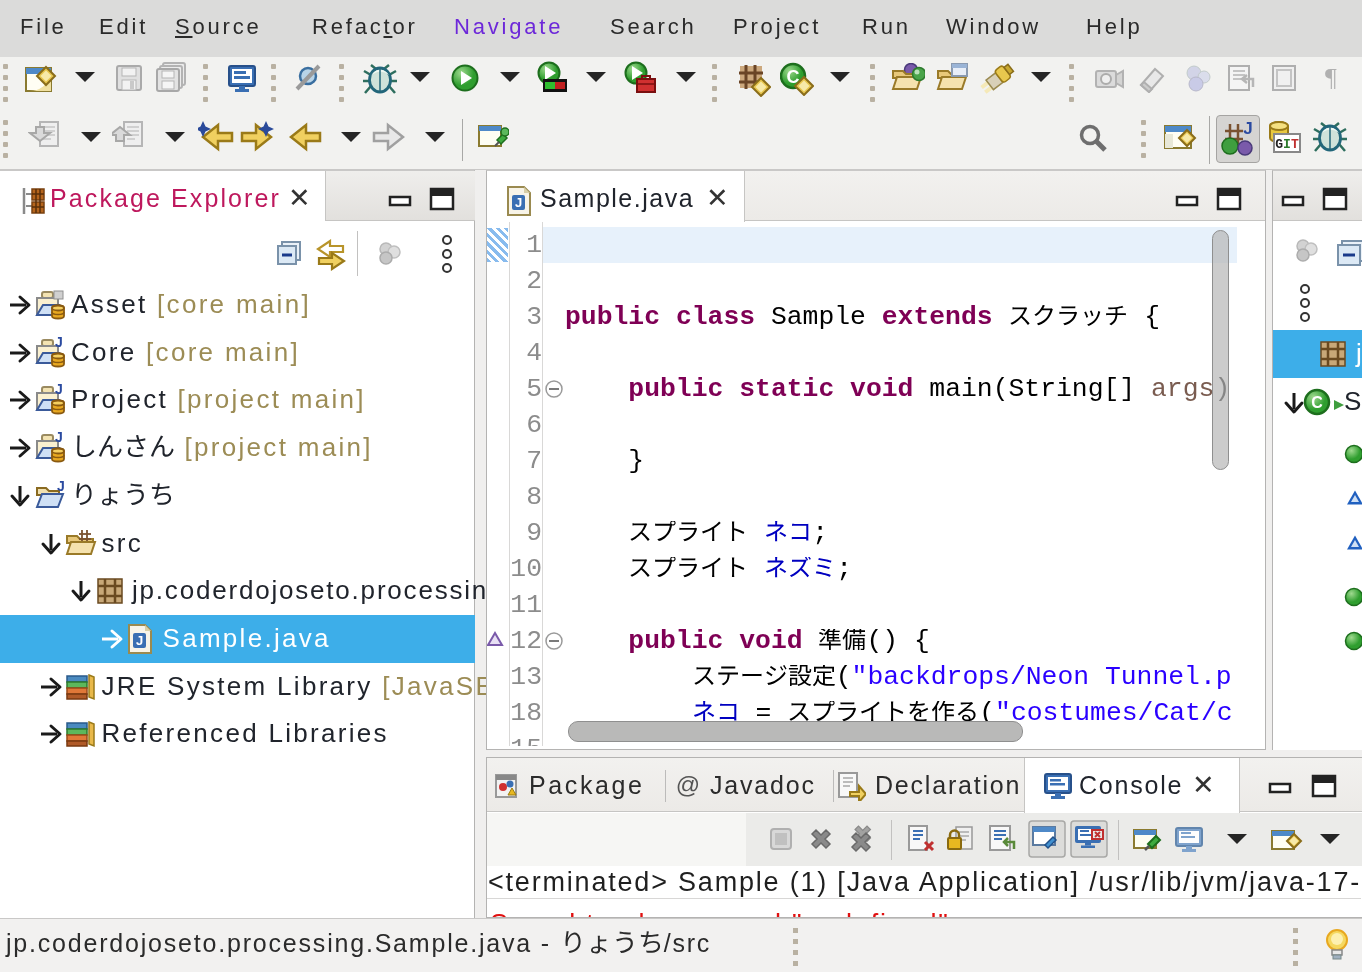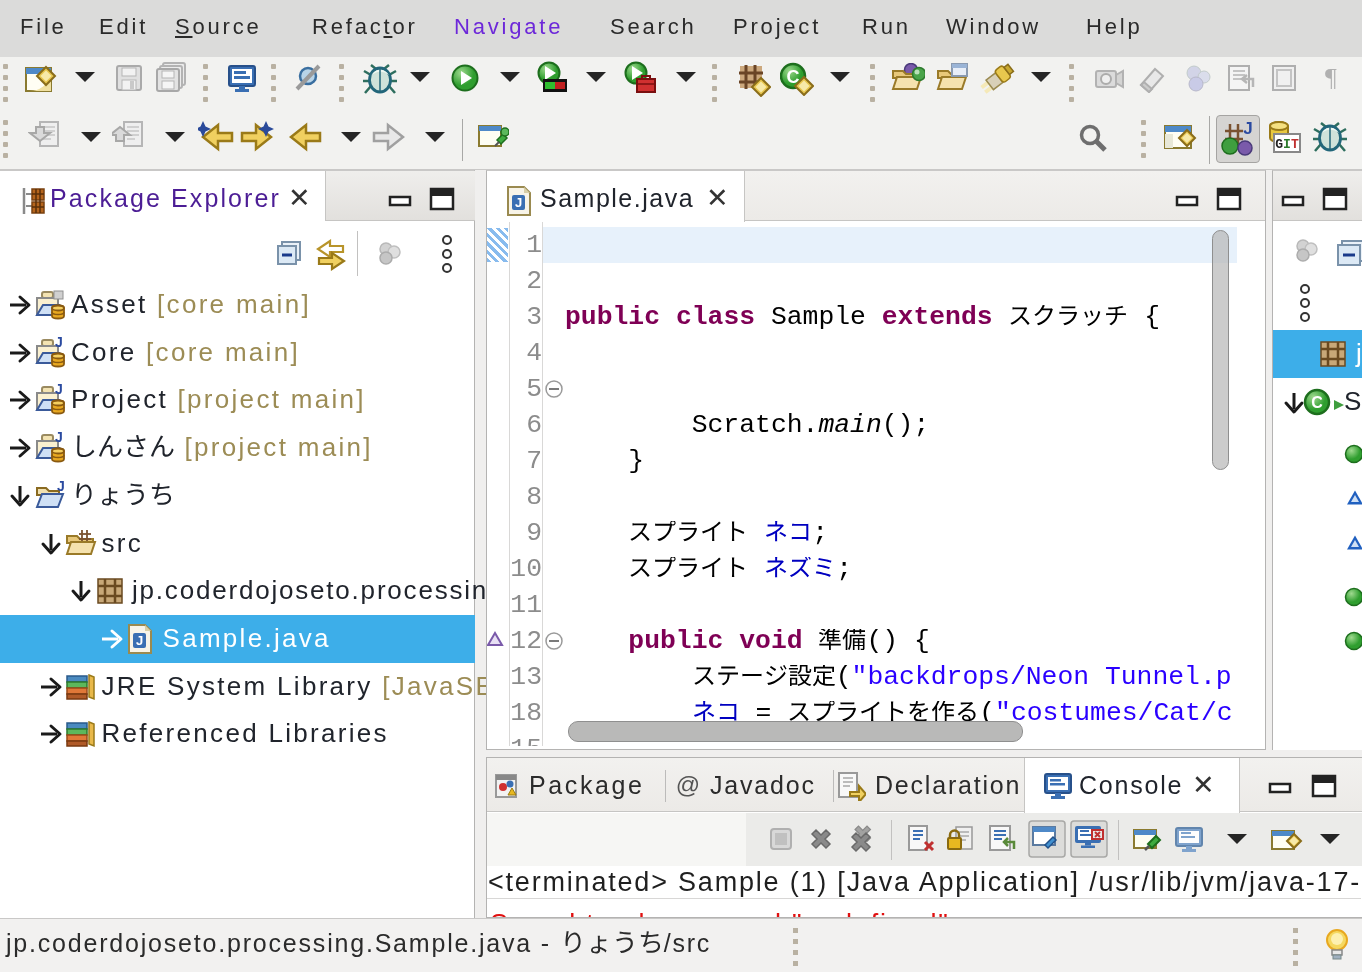--- a/index.html
+++ b/index.html
@@ -477,21 +477,21 @@
         <rect x="12" y="16" width="12" height="11"></rect>
       </g>
       <g stroke="#5a2f08" stroke-width="1.5">
         <line x1="16" y1="3" x2="16" y2="27"></line>
         <line x1="20" y1="3" x2="20" y2="27"></line>
         <line x1="12" y1="8" x2="24" y2="8"></line>
         <line x1="12" y1="21" x2="24" y2="21"></line>
       </g>
     </svg>
   </div>
-<div class="ab" style="left:50px;top:184px;font-size:25px;letter-spacing:2.1px;color:#4c1d95">Package Explorer</div>
+<div class="ab" style="left:50px;top:184px;font-size:25px;letter-spacing:2.1px;color:#be185d">Package Explorer</div>
 <div class="ab" style="left:288px;top:182px;font-size:27px;color:#333">✕</div>
 <div style="position:absolute;left:388px;top:189px;">
     <svg width="26" height="22" viewBox="0 0 26 22" style="">
       <rect x="2" y="8" width="20" height="8" fill="#fff" stroke="#222" stroke-width="2.5"></rect>
     </svg>
   </div>
 <div style="position:absolute;left:429px;top:187px;">
     <svg width="26" height="24" viewBox="0 0 26 24" style="">
       <rect x="2" y="2" width="22" height="20" fill="#fff" stroke="#222" stroke-width="2.5"></rect>
       <rect x="2" y="2" width="22" height="7" fill="#222"></rect>
@@ -768,21 +768,21 @@
       </svg>
     </div>
 <div class="ab" style="left:-1px;top:409px">
       <svg width="18" height="16">
         <path d="M9 2 L16 14 H2z" fill="#e8e0f4" stroke="#7a5aaa" stroke-width="2"></path>
       </svg>
     </div>
 <div class="cl" style="top:77px"><span class="kw">public</span> <span class="kw">class</span> Sample <span class="kw">extends</span> <svg style="display:inline-block;vertical-align:-4.8px;" width="120" height="24" viewBox="0 -19.2 120 24">
         <path fill="#000" d="M19.2 -16.1Q19.1 -15.9 18.9 -15.6Q18.7 -15.3 18.6 -15Q18.1 -13.8 17.4 -12.4Q16.7 -11 15.7 -9.6Q14.8 -8.2 13.8 -7.1Q12.5 -5.6 10.9 -4.2Q9.3 -2.8 7.6 -1.5Q5.8 -0.3 3.9 0.5L2.4 -1.1Q4.3 -1.8 6.1 -3Q7.9 -4.1 9.5 -5.5Q11.1 -6.8 12.3 -8.2Q13.1 -9.1 13.9 -10.3Q14.7 -11.5 15.3 -12.7Q16 -13.9 16.3 -14.9Q16.1 -14.9 15.4 -14.9Q14.6 -14.9 13.7 -14.9Q12.7 -14.9 11.6 -14.9Q10.5 -14.9 9.5 -14.9Q8.5 -14.9 7.8 -14.9Q7.1 -14.9 6.9 -14.9Q6.5 -14.9 6 -14.9Q5.5 -14.8 5 -14.8Q4.6 -14.8 4.5 -14.8V-16.9Q4.7 -16.9 5.1 -16.9Q5.5 -16.9 6.1 -16.8Q6.6 -16.8 6.9 -16.8Q7.2 -16.8 7.9 -16.8Q8.6 -16.8 9.5 -16.8Q10.5 -16.8 11.6 -16.8Q12.6 -16.8 13.6 -16.8Q14.6 -16.8 15.3 -16.8Q16 -16.8 16.2 -16.8Q16.8 -16.8 17.2 -16.8Q17.7 -16.9 18 -17ZM14.1 -8.3Q15.1 -7.5 16.2 -6.5Q17.2 -5.5 18.2 -4.5Q19.2 -3.5 20.1 -2.5Q21 -1.6 21.6 -0.8L19.9 0.7Q19 -0.5 17.9 -1.8Q16.7 -3.2 15.4 -4.5Q14.1 -5.8 12.8 -7Z M44.9 -15Q44.8 -14.8 44.6 -14.4Q44.5 -14 44.4 -13.7Q44.1 -12.5 43.5 -11.1Q42.9 -9.7 42 -8.2Q41.2 -6.8 40.1 -5.5Q38.5 -3.5 36.2 -1.8Q33.9 -0.2 30.6 1.1L28.8 -0.5Q31 -1.2 32.8 -2.1Q34.5 -3 35.9 -4.1Q37.3 -5.2 38.4 -6.5Q39.3 -7.6 40.1 -9Q40.9 -10.3 41.4 -11.6Q42 -12.9 42.2 -14H33.3L34.1 -15.7Q34.4 -15.7 35.2 -15.7Q36 -15.7 37 -15.7Q38 -15.7 39 -15.7Q40 -15.7 40.8 -15.7Q41.5 -15.7 41.8 -15.7Q42.2 -15.7 42.6 -15.8Q43 -15.9 43.3 -16ZM36.9 -18.6Q36.6 -18.2 36.3 -17.6Q36 -17.1 35.8 -16.8Q35.1 -15.4 34 -13.9Q32.9 -12.4 31.5 -10.9Q30 -9.4 28 -8.1L26.4 -9.4Q27.9 -10.3 29.2 -11.4Q30.4 -12.4 31.3 -13.5Q32.2 -14.6 32.9 -15.6Q33.5 -16.7 33.9 -17.5Q34.1 -17.8 34.3 -18.3Q34.6 -18.9 34.7 -19.4Z M53.5 -17.9Q54 -17.8 54.6 -17.8Q55.1 -17.8 55.7 -17.8Q56.1 -17.8 57 -17.8Q58 -17.8 59.2 -17.8Q60.4 -17.8 61.6 -17.8Q62.8 -17.8 63.8 -17.8Q64.7 -17.8 65.1 -17.8Q65.7 -17.8 66.3 -17.8Q66.9 -17.8 67.3 -17.9V-15.9Q66.9 -15.9 66.3 -15.9Q65.7 -16 65.1 -16Q64.7 -16 63.8 -16Q62.8 -16 61.6 -16Q60.4 -16 59.2 -16Q58 -16 57 -16Q56.1 -16 55.7 -16Q55.2 -16 54.6 -15.9Q54 -15.9 53.5 -15.9ZM69.1 -11.6Q69 -11.4 68.9 -11.2Q68.8 -11 68.8 -10.8Q68.3 -9.1 67.4 -7.3Q66.6 -5.5 65.2 -4Q63.4 -2 61.2 -0.8Q59 0.3 56.7 1L55.2 -0.7Q57.7 -1.2 59.9 -2.4Q62.1 -3.5 63.6 -5.1Q64.7 -6.3 65.4 -7.7Q66.1 -9.1 66.5 -10.4Q66.2 -10.4 65.5 -10.4Q64.7 -10.4 63.7 -10.4Q62.6 -10.4 61.4 -10.4Q60.2 -10.4 59 -10.4Q57.8 -10.4 56.7 -10.4Q55.6 -10.4 54.8 -10.4Q54.1 -10.4 53.7 -10.4Q53.3 -10.4 52.7 -10.4Q52.1 -10.4 51.4 -10.3V-12.4Q52.1 -12.3 52.7 -12.3Q53.3 -12.2 53.7 -12.2Q54 -12.2 54.7 -12.2Q55.5 -12.2 56.5 -12.2Q57.6 -12.2 58.8 -12.2Q60 -12.2 61.3 -12.2Q62.5 -12.2 63.6 -12.2Q64.6 -12.2 65.4 -12.2Q66.1 -12.2 66.4 -12.2Q66.8 -12.2 67.2 -12.3Q67.5 -12.3 67.7 -12.4Z M83.6 -13.8Q83.8 -13.5 84 -12.8Q84.3 -12.1 84.6 -11.3Q84.9 -10.5 85.1 -9.8Q85.4 -9 85.5 -8.7L83.7 -8Q83.6 -8.4 83.4 -9.1Q83.1 -9.8 82.9 -10.6Q82.6 -11.4 82.3 -12.1Q82 -12.8 81.8 -13.2ZM92.3 -12.5Q92.2 -12.1 92.1 -11.8Q92 -11.5 91.9 -11.3Q91.4 -9.3 90.6 -7.4Q89.8 -5.5 88.5 -3.9Q86.9 -1.8 84.8 -0.4Q82.7 1 80.7 1.8L79.1 0.2Q80.5 -0.2 81.9 -1Q83.3 -1.7 84.6 -2.7Q85.9 -3.7 86.9 -4.9Q87.8 -6 88.4 -7.3Q89.1 -8.6 89.6 -10.1Q90 -11.6 90.2 -13.1ZM78 -12.6Q78.2 -12.2 78.5 -11.5Q78.8 -10.8 79.1 -10Q79.4 -9.2 79.7 -8.4Q80 -7.7 80.2 -7.2L78.4 -6.5Q78.2 -7 78 -7.8Q77.7 -8.5 77.4 -9.4Q77 -10.2 76.7 -10.9Q76.4 -11.6 76.2 -11.9Z M100 -16.7Q100.9 -16.7 102.3 -16.7Q103.7 -16.7 105.2 -16.8Q106.8 -16.9 108.1 -17Q108.9 -17.2 109.8 -17.3Q110.7 -17.5 111.5 -17.7Q112.4 -17.8 113.1 -18Q113.8 -18.2 114.2 -18.4L115.5 -16.8Q115.1 -16.7 114.8 -16.6Q114.4 -16.5 114.2 -16.4Q113.5 -16.3 112.5 -16.1Q111.6 -15.9 110.6 -15.7Q109.6 -15.5 108.6 -15.4Q107.3 -15.2 105.8 -15.1Q104.3 -15 102.9 -15Q101.5 -14.9 100.5 -14.9ZM101.3 -0.3Q103.4 -1.3 104.7 -2.6Q106.1 -4 106.8 -5.9Q107.5 -7.7 107.5 -10.2Q107.5 -10.2 107.5 -10.9Q107.5 -11.6 107.5 -12.8Q107.5 -14 107.5 -15.6L109.4 -15.9Q109.4 -15.3 109.4 -14.6Q109.4 -13.9 109.4 -13.1Q109.4 -12.3 109.4 -11.7Q109.4 -11 109.4 -10.6Q109.4 -10.2 109.4 -10.2Q109.4 -7.7 108.8 -5.6Q108.2 -3.6 106.8 -1.9Q105.5 -0.3 103.2 1ZM98.1 -11Q98.5 -10.9 99.1 -10.9Q99.7 -10.9 100.2 -10.9Q100.6 -10.9 101.5 -10.9Q102.4 -10.9 103.8 -10.9Q105.1 -10.9 106.6 -10.9Q108.1 -10.9 109.7 -10.9Q111.2 -10.9 112.5 -10.9Q113.8 -10.9 114.8 -10.9Q115.7 -10.9 116 -10.9Q116.3 -10.9 116.6 -10.9Q117 -10.9 117.3 -10.9Q117.7 -10.9 117.9 -11V-9Q117.5 -9 117 -9.1Q116.5 -9.1 116.1 -9.1Q115.8 -9.1 114.8 -9.1Q113.9 -9.1 112.6 -9.1Q111.2 -9.1 109.7 -9.1Q108.2 -9.1 106.7 -9.1Q105.1 -9.1 103.8 -9.1Q102.4 -9.1 101.5 -9.1Q100.6 -9.1 100.3 -9.1Q99.7 -9.1 99.1 -9.1Q98.6 -9 98.1 -9Z"></path>
       </svg> {</div>
-<div class="cl" style="top:185px">        Scratch.<i>main</i>();</div>
+<div class="cl" style="top:149px">    <span class="kw">public</span> <span class="kw">static</span> <span class="kw">void</span> main(String[] <span style="color:#7a5c50">args</span>)</div>
 <div class="cl" style="top:221px">    }</div>
 <div class="cl" style="top:293px">    <svg style="display:inline-block;vertical-align:-4.8px;" width="120" height="24" viewBox="0 -19.2 120 24">
         <path fill="#000" d="M19.2 -16.1Q19.1 -15.9 18.9 -15.6Q18.7 -15.3 18.6 -15Q18.1 -13.8 17.4 -12.4Q16.7 -11 15.7 -9.6Q14.8 -8.2 13.8 -7.1Q12.5 -5.6 10.9 -4.2Q9.3 -2.8 7.6 -1.5Q5.8 -0.3 3.9 0.5L2.4 -1.1Q4.3 -1.8 6.1 -3Q7.9 -4.1 9.5 -5.5Q11.1 -6.8 12.3 -8.2Q13.1 -9.1 13.9 -10.3Q14.7 -11.5 15.3 -12.7Q16 -13.9 16.3 -14.9Q16.1 -14.9 15.4 -14.9Q14.6 -14.9 13.7 -14.9Q12.7 -14.9 11.6 -14.9Q10.5 -14.9 9.5 -14.9Q8.5 -14.9 7.8 -14.9Q7.1 -14.9 6.9 -14.9Q6.5 -14.9 6 -14.9Q5.5 -14.8 5 -14.8Q4.6 -14.8 4.5 -14.8V-16.9Q4.7 -16.9 5.1 -16.9Q5.5 -16.9 6.1 -16.8Q6.6 -16.8 6.9 -16.8Q7.2 -16.8 7.9 -16.8Q8.6 -16.8 9.5 -16.8Q10.5 -16.8 11.6 -16.8Q12.6 -16.8 13.6 -16.8Q14.6 -16.8 15.3 -16.8Q16 -16.8 16.2 -16.8Q16.8 -16.8 17.2 -16.8Q17.7 -16.9 18 -17ZM14.1 -8.3Q15.1 -7.5 16.2 -6.5Q17.2 -5.5 18.2 -4.5Q19.2 -3.5 20.1 -2.5Q21 -1.6 21.6 -0.8L19.9 0.7Q19 -0.5 17.9 -1.8Q16.7 -3.2 15.4 -4.5Q14.1 -5.8 12.8 -7Z M43.3 -17.2Q43.3 -16.6 43.8 -16.1Q44.3 -15.7 44.9 -15.7Q45.6 -15.7 46 -16.1Q46.5 -16.6 46.5 -17.2Q46.5 -17.9 46 -18.4Q45.6 -18.8 44.9 -18.8Q44.3 -18.8 43.8 -18.4Q43.3 -17.9 43.3 -17.2ZM42.2 -17.2Q42.2 -18 42.6 -18.6Q43 -19.2 43.6 -19.6Q44.2 -19.9 44.9 -19.9Q45.7 -19.9 46.3 -19.6Q46.9 -19.2 47.2 -18.6Q47.6 -18 47.6 -17.2Q47.6 -16.5 47.2 -15.9Q46.9 -15.3 46.3 -14.9Q45.7 -14.6 44.9 -14.6Q44.2 -14.6 43.6 -14.9Q43 -15.3 42.6 -15.9Q42.2 -16.5 42.2 -17.2ZM44.3 -15.6Q44.2 -15.4 44.1 -15.1Q44 -14.8 43.9 -14.4Q43.8 -13.5 43.4 -12.3Q43.1 -11.2 42.7 -10Q42.2 -8.8 41.7 -7.6Q41.1 -6.5 40.4 -5.6Q39.3 -4.2 37.9 -3Q36.6 -1.8 34.8 -0.8Q33.1 0.2 30.9 0.8L29.3 -0.9Q31.6 -1.5 33.3 -2.4Q35.1 -3.3 36.4 -4.4Q37.6 -5.4 38.6 -6.7Q39.5 -7.8 40.1 -9.2Q40.8 -10.6 41.2 -12Q41.6 -13.4 41.8 -14.5Q41.4 -14.5 40.5 -14.5Q39.6 -14.5 38.3 -14.5Q37 -14.5 35.6 -14.5Q34.3 -14.5 33 -14.5Q31.7 -14.5 30.8 -14.5Q29.9 -14.5 29.5 -14.5Q28.8 -14.5 28.2 -14.5Q27.6 -14.5 27.1 -14.5V-16.6Q27.5 -16.6 27.9 -16.5Q28.3 -16.5 28.7 -16.5Q29.1 -16.4 29.5 -16.4Q29.8 -16.4 30.6 -16.4Q31.3 -16.4 32.3 -16.4Q33.3 -16.4 34.5 -16.4Q35.7 -16.4 36.8 -16.4Q38 -16.4 38.9 -16.4Q39.9 -16.4 40.6 -16.4Q41.3 -16.4 41.6 -16.4Q41.8 -16.4 42.2 -16.5Q42.5 -16.5 42.8 -16.6Z M53.5 -17.9Q54 -17.8 54.6 -17.8Q55.1 -17.8 55.7 -17.8Q56.1 -17.8 57 -17.8Q58 -17.8 59.2 -17.8Q60.4 -17.8 61.6 -17.8Q62.8 -17.8 63.8 -17.8Q64.7 -17.8 65.1 -17.8Q65.7 -17.8 66.3 -17.8Q66.9 -17.8 67.3 -17.9V-15.9Q66.9 -15.9 66.3 -15.9Q65.7 -16 65.1 -16Q64.7 -16 63.8 -16Q62.8 -16 61.6 -16Q60.4 -16 59.2 -16Q58 -16 57 -16Q56.1 -16 55.7 -16Q55.2 -16 54.6 -15.9Q54 -15.9 53.5 -15.9ZM69.1 -11.6Q69 -11.4 68.9 -11.2Q68.8 -11 68.8 -10.8Q68.3 -9.1 67.4 -7.3Q66.6 -5.5 65.2 -4Q63.4 -2 61.2 -0.8Q59 0.3 56.7 1L55.2 -0.7Q57.7 -1.2 59.9 -2.4Q62.1 -3.5 63.6 -5.1Q64.7 -6.3 65.4 -7.7Q66.1 -9.1 66.5 -10.4Q66.2 -10.4 65.5 -10.4Q64.7 -10.4 63.7 -10.4Q62.6 -10.4 61.4 -10.4Q60.2 -10.4 59 -10.4Q57.8 -10.4 56.7 -10.4Q55.6 -10.4 54.8 -10.4Q54.1 -10.4 53.7 -10.4Q53.3 -10.4 52.7 -10.4Q52.1 -10.4 51.4 -10.3V-12.4Q52.1 -12.3 52.7 -12.3Q53.3 -12.2 53.7 -12.2Q54 -12.2 54.7 -12.2Q55.5 -12.2 56.5 -12.2Q57.6 -12.2 58.8 -12.2Q60 -12.2 61.3 -12.2Q62.5 -12.2 63.6 -12.2Q64.6 -12.2 65.4 -12.2Q66.1 -12.2 66.4 -12.2Q66.8 -12.2 67.2 -12.3Q67.5 -12.3 67.7 -12.4Z M74.1 -8.7Q77.2 -9.5 79.9 -10.7Q82.6 -11.9 84.5 -13.1Q85.8 -13.9 87 -14.9Q88.2 -15.8 89.2 -16.8Q90.3 -17.8 91.1 -18.8L92.7 -17.3Q91.7 -16.2 90.5 -15.2Q89.3 -14.2 88 -13.2Q86.7 -12.3 85.3 -11.4Q84 -10.6 82.3 -9.7Q80.7 -8.9 78.8 -8.2Q77 -7.4 75 -6.8ZM84.2 -12.2 86.2 -12.8V-1.8Q86.2 -1.4 86.2 -0.9Q86.3 -0.4 86.3 0.1Q86.3 0.5 86.4 0.7H84Q84.1 0.5 84.1 0.1Q84.1 -0.4 84.1 -0.9Q84.2 -1.4 84.2 -1.8Z M104.1 -2.1Q104.1 -2.5 104.1 -3.5Q104.1 -4.5 104.1 -5.9Q104.1 -7.3 104.1 -8.8Q104.1 -10.4 104.1 -11.9Q104.1 -13.3 104.1 -14.4Q104.1 -15.6 104.1 -16.1Q104.1 -16.6 104 -17.3Q104 -18 103.9 -18.6H106.3Q106.2 -18 106.1 -17.3Q106.1 -16.6 106.1 -16.1Q106.1 -15.1 106.1 -13.8Q106.1 -12.5 106.1 -11.1Q106.1 -9.6 106.1 -8.1Q106.1 -6.7 106.1 -5.4Q106.1 -4.2 106.1 -3.3Q106.1 -2.4 106.1 -2.1Q106.1 -1.7 106.1 -1.2Q106.1 -0.7 106.2 -0.2Q106.2 0.3 106.3 0.7H103.9Q104 0.1 104 -0.7Q104.1 -1.5 104.1 -2.1ZM105.7 -12.3Q106.9 -11.9 108.3 -11.4Q109.7 -11 111.2 -10.4Q112.7 -9.8 114 -9.3Q115.3 -8.7 116.3 -8.2L115.5 -6.2Q114.5 -6.7 113.2 -7.3Q111.9 -7.9 110.5 -8.4Q109.2 -9 107.9 -9.4Q106.6 -9.9 105.7 -10.2Z"></path>
       </svg> <svg style="display:inline-block;vertical-align:-4.8px;" width="48" height="24" viewBox="0 -19.2 48 24">
         <path fill="#0000c0" d="M13.3 -19.2Q13.2 -18.8 13.2 -18.2Q13.1 -17.6 13.1 -17.1Q13.1 -16.8 13.1 -16.3Q13.1 -15.9 13.1 -15.4Q13.1 -15 13.1 -14.7H11.2Q11.2 -15 11.2 -15.4Q11.2 -15.9 11.2 -16.3Q11.2 -16.8 11.2 -17.1Q11.2 -17.6 11.2 -18.2Q11.1 -18.8 11.1 -19.2ZM19.9 -14.5Q19.5 -14.2 19.2 -13.8Q18.8 -13.4 18.5 -13.1Q17.9 -12.3 17 -11.5Q16.1 -10.6 15.1 -9.7Q14.1 -8.8 12.9 -8Q11.6 -7.1 10.1 -6.3Q8.6 -5.5 6.9 -4.8Q5.1 -4.2 3 -3.5L1.9 -5.3Q5.3 -6.1 7.6 -7.2Q10 -8.3 11.6 -9.4Q12.7 -10.1 13.6 -10.9Q14.6 -11.7 15.3 -12.4Q16.1 -13.2 16.5 -13.8Q16.2 -13.8 15.5 -13.8Q14.7 -13.8 13.7 -13.8Q12.6 -13.8 11.5 -13.8Q10.4 -13.8 9.3 -13.8Q8.3 -13.8 7.5 -13.8Q6.8 -13.8 6.5 -13.8Q6.1 -13.8 5.6 -13.8Q5 -13.7 4.5 -13.7Q4 -13.7 3.6 -13.7V-15.7Q4.2 -15.6 5 -15.6Q5.9 -15.6 6.5 -15.6Q6.8 -15.6 7.6 -15.6Q8.3 -15.6 9.4 -15.6Q10.5 -15.6 11.7 -15.6Q12.8 -15.6 14 -15.6Q15.1 -15.6 15.9 -15.6Q16.7 -15.6 17.1 -15.6Q17.5 -15.6 17.9 -15.6Q18.3 -15.6 18.6 -15.7ZM13.1 -9Q13.1 -8.3 13.1 -7.3Q13.1 -6.4 13.1 -5.3Q13.1 -4.3 13.1 -3.3Q13.1 -2.3 13.1 -1.6Q13.1 -1.2 13.1 -0.7Q13.1 -0.3 13.1 0.2Q13.2 0.6 13.2 1H11Q11 0.7 11.1 0.2Q11.1 -0.3 11.1 -0.7Q11.1 -1.2 11.1 -1.6Q11.1 -2.3 11.1 -3.2Q11.1 -4.1 11.1 -5Q11.2 -5.9 11.2 -6.7Q11.2 -7.6 11.2 -8.1ZM21 -3.2Q19.9 -4 19 -4.6Q18.2 -5.2 17.2 -5.8Q16.3 -6.3 15.2 -6.9L16.4 -8.3Q17.6 -7.7 18.5 -7.2Q19.4 -6.7 20.2 -6.2Q21.1 -5.6 22.2 -4.9Z M28.1 -16.5Q28.7 -16.4 29.5 -16.4Q30.2 -16.3 30.7 -16.3H42.6Q43 -16.3 43.5 -16.3Q44 -16.3 44.3 -16.4Q44.3 -16 44.3 -15.4Q44.3 -14.9 44.3 -14.5V-2.1Q44.3 -1.5 44.3 -0.8Q44.4 -0.1 44.4 0.2H42.2Q42.2 -0.1 42.2 -0.7Q42.3 -1.3 42.3 -1.9V-14.4H30.8Q30.1 -14.4 29.3 -14.4Q28.5 -14.4 28.1 -14.3ZM27.8 -3.2Q28.3 -3.2 29 -3.1Q29.7 -3.1 30.5 -3.1H43.3V-1.1H30.5Q29.8 -1.1 29.1 -1.1Q28.3 -1.1 27.8 -1Z"></path>
       </svg>;</div>
 <div class="cl" style="top:329px">    <svg style="display:inline-block;vertical-align:-4.8px;" width="120" height="24" viewBox="0 -19.2 120 24">
         <path fill="#000" d="M19.2 -16.1Q19.1 -15.9 18.9 -15.6Q18.7 -15.3 18.6 -15Q18.1 -13.8 17.4 -12.4Q16.7 -11 15.7 -9.6Q14.8 -8.2 13.8 -7.1Q12.5 -5.6 10.9 -4.2Q9.3 -2.8 7.6 -1.5Q5.8 -0.3 3.9 0.5L2.4 -1.1Q4.3 -1.8 6.1 -3Q7.9 -4.1 9.5 -5.5Q11.1 -6.8 12.3 -8.2Q13.1 -9.1 13.9 -10.3Q14.7 -11.5 15.3 -12.7Q16 -13.9 16.3 -14.9Q16.1 -14.9 15.4 -14.9Q14.6 -14.9 13.7 -14.9Q12.7 -14.9 11.6 -14.9Q10.5 -14.9 9.5 -14.9Q8.5 -14.9 7.8 -14.9Q7.1 -14.9 6.9 -14.9Q6.5 -14.9 6 -14.9Q5.5 -14.8 5 -14.8Q4.6 -14.8 4.5 -14.8V-16.9Q4.7 -16.9 5.1 -16.9Q5.5 -16.9 6.1 -16.8Q6.6 -16.8 6.9 -16.8Q7.2 -16.8 7.9 -16.8Q8.6 -16.8 9.5 -16.8Q10.5 -16.8 11.6 -16.8Q12.6 -16.8 13.6 -16.8Q14.6 -16.8 15.3 -16.8Q16 -16.8 16.2 -16.8Q16.8 -16.8 17.2 -16.8Q17.7 -16.9 18 -17ZM14.1 -8.3Q15.1 -7.5 16.2 -6.5Q17.2 -5.5 18.2 -4.5Q19.2 -3.5 20.1 -2.5Q21 -1.6 21.6 -0.8L19.9 0.7Q19 -0.5 17.9 -1.8Q16.7 -3.2 15.4 -4.5Q14.1 -5.8 12.8 -7Z M43.3 -17.2Q43.3 -16.6 43.8 -16.1Q44.3 -15.7 44.9 -15.7Q45.6 -15.7 46 -16.1Q46.5 -16.6 46.5 -17.2Q46.5 -17.9 46 -18.4Q45.6 -18.8 44.9 -18.8Q44.3 -18.8 43.8 -18.4Q43.3 -17.9 43.3 -17.2ZM42.2 -17.2Q42.2 -18 42.6 -18.6Q43 -19.2 43.6 -19.6Q44.2 -19.9 44.9 -19.9Q45.7 -19.9 46.3 -19.6Q46.9 -19.2 47.2 -18.6Q47.6 -18 47.6 -17.2Q47.6 -16.5 47.2 -15.9Q46.9 -15.3 46.3 -14.9Q45.7 -14.6 44.9 -14.6Q44.2 -14.6 43.6 -14.9Q43 -15.3 42.6 -15.9Q42.2 -16.5 42.2 -17.2ZM44.3 -15.6Q44.2 -15.4 44.1 -15.1Q44 -14.8 43.9 -14.4Q43.8 -13.5 43.4 -12.3Q43.1 -11.2 42.7 -10Q42.2 -8.8 41.7 -7.6Q41.1 -6.5 40.4 -5.6Q39.3 -4.2 37.9 -3Q36.6 -1.8 34.8 -0.8Q33.1 0.2 30.9 0.8L29.3 -0.9Q31.6 -1.5 33.3 -2.4Q35.1 -3.3 36.4 -4.4Q37.6 -5.4 38.6 -6.7Q39.5 -7.8 40.1 -9.2Q40.8 -10.6 41.2 -12Q41.6 -13.4 41.8 -14.5Q41.4 -14.5 40.5 -14.5Q39.6 -14.5 38.3 -14.5Q37 -14.5 35.6 -14.5Q34.3 -14.5 33 -14.5Q31.7 -14.5 30.8 -14.5Q29.9 -14.5 29.5 -14.5Q28.8 -14.5 28.2 -14.5Q27.6 -14.5 27.1 -14.5V-16.6Q27.5 -16.6 27.9 -16.5Q28.3 -16.5 28.7 -16.5Q29.1 -16.4 29.5 -16.4Q29.8 -16.4 30.6 -16.4Q31.3 -16.4 32.3 -16.4Q33.3 -16.4 34.5 -16.4Q35.7 -16.4 36.8 -16.4Q38 -16.4 38.9 -16.4Q39.9 -16.4 40.6 -16.4Q41.3 -16.4 41.6 -16.4Q41.8 -16.4 42.2 -16.5Q42.5 -16.5 42.8 -16.6Z M53.5 -17.9Q54 -17.8 54.6 -17.8Q55.1 -17.8 55.7 -17.8Q56.1 -17.8 57 -17.8Q58 -17.8 59.2 -17.8Q60.4 -17.8 61.6 -17.8Q62.8 -17.8 63.8 -17.8Q64.7 -17.8 65.1 -17.8Q65.7 -17.8 66.3 -17.8Q66.9 -17.8 67.3 -17.9V-15.9Q66.9 -15.9 66.3 -15.9Q65.7 -16 65.1 -16Q64.7 -16 63.8 -16Q62.8 -16 61.6 -16Q60.4 -16 59.2 -16Q58 -16 57 -16Q56.1 -16 55.7 -16Q55.2 -16 54.6 -15.9Q54 -15.9 53.5 -15.9ZM69.1 -11.6Q69 -11.4 68.9 -11.2Q68.8 -11 68.8 -10.8Q68.3 -9.1 67.4 -7.3Q66.6 -5.5 65.2 -4Q63.4 -2 61.2 -0.8Q59 0.3 56.7 1L55.2 -0.7Q57.7 -1.2 59.9 -2.4Q62.1 -3.5 63.6 -5.1Q64.7 -6.3 65.4 -7.7Q66.1 -9.1 66.5 -10.4Q66.2 -10.4 65.5 -10.4Q64.7 -10.4 63.7 -10.4Q62.6 -10.4 61.4 -10.4Q60.2 -10.4 59 -10.4Q57.8 -10.4 56.7 -10.4Q55.6 -10.4 54.8 -10.4Q54.1 -10.4 53.7 -10.4Q53.3 -10.4 52.7 -10.4Q52.1 -10.4 51.4 -10.3V-12.4Q52.1 -12.3 52.7 -12.3Q53.3 -12.2 53.7 -12.2Q54 -12.2 54.7 -12.2Q55.5 -12.2 56.5 -12.2Q57.6 -12.2 58.8 -12.2Q60 -12.2 61.3 -12.2Q62.5 -12.2 63.6 -12.2Q64.6 -12.2 65.4 -12.2Q66.1 -12.2 66.4 -12.2Q66.8 -12.2 67.2 -12.3Q67.5 -12.3 67.7 -12.4Z M74.1 -8.7Q77.2 -9.5 79.9 -10.7Q82.6 -11.9 84.5 -13.1Q85.8 -13.9 87 -14.9Q88.2 -15.8 89.2 -16.8Q90.3 -17.8 91.1 -18.8L92.7 -17.3Q91.7 -16.2 90.5 -15.2Q89.3 -14.2 88 -13.2Q86.7 -12.3 85.3 -11.4Q84 -10.6 82.3 -9.7Q80.7 -8.9 78.8 -8.2Q77 -7.4 75 -6.8ZM84.2 -12.2 86.2 -12.8V-1.8Q86.2 -1.4 86.2 -0.9Q86.3 -0.4 86.3 0.1Q86.3 0.5 86.4 0.7H84Q84.1 0.5 84.1 0.1Q84.1 -0.4 84.1 -0.9Q84.2 -1.4 84.2 -1.8Z M104.1 -2.1Q104.1 -2.5 104.1 -3.5Q104.1 -4.5 104.1 -5.9Q104.1 -7.3 104.1 -8.8Q104.1 -10.4 104.1 -11.9Q104.1 -13.3 104.1 -14.4Q104.1 -15.6 104.1 -16.1Q104.1 -16.6 104 -17.3Q104 -18 103.9 -18.6H106.3Q106.2 -18 106.1 -17.3Q106.1 -16.6 106.1 -16.1Q106.1 -15.1 106.1 -13.8Q106.1 -12.5 106.1 -11.1Q106.1 -9.6 106.1 -8.1Q106.1 -6.7 106.1 -5.4Q106.1 -4.2 106.1 -3.3Q106.1 -2.4 106.1 -2.1Q106.1 -1.7 106.1 -1.2Q106.1 -0.7 106.2 -0.2Q106.2 0.3 106.3 0.7H103.9Q104 0.1 104 -0.7Q104.1 -1.5 104.1 -2.1ZM105.7 -12.3Q106.9 -11.9 108.3 -11.4Q109.7 -11 111.2 -10.4Q112.7 -9.8 114 -9.3Q115.3 -8.7 116.3 -8.2L115.5 -6.2Q114.5 -6.7 113.2 -7.3Q111.9 -7.9 110.5 -8.4Q109.2 -9 107.9 -9.4Q106.6 -9.9 105.7 -10.2Z"></path>
       </svg> <svg style="display:inline-block;vertical-align:-4.8px;" width="72" height="24" viewBox="0 -19.2 72 24">
         <path fill="#0000c0" d="M13.3 -19.2Q13.2 -18.8 13.2 -18.2Q13.1 -17.6 13.1 -17.1Q13.1 -16.8 13.1 -16.3Q13.1 -15.9 13.1 -15.4Q13.1 -15 13.1 -14.7H11.2Q11.2 -15 11.2 -15.4Q11.2 -15.9 11.2 -16.3Q11.2 -16.8 11.2 -17.1Q11.2 -17.6 11.2 -18.2Q11.1 -18.8 11.1 -19.2ZM19.9 -14.5Q19.5 -14.2 19.2 -13.8Q18.8 -13.4 18.5 -13.1Q17.9 -12.3 17 -11.5Q16.1 -10.6 15.1 -9.7Q14.1 -8.8 12.9 -8Q11.6 -7.1 10.1 -6.3Q8.6 -5.5 6.9 -4.8Q5.1 -4.2 3 -3.5L1.9 -5.3Q5.3 -6.1 7.6 -7.2Q10 -8.3 11.6 -9.4Q12.7 -10.1 13.6 -10.9Q14.6 -11.7 15.3 -12.4Q16.1 -13.2 16.5 -13.8Q16.2 -13.8 15.5 -13.8Q14.7 -13.8 13.7 -13.8Q12.6 -13.8 11.5 -13.8Q10.4 -13.8 9.3 -13.8Q8.3 -13.8 7.5 -13.8Q6.8 -13.8 6.5 -13.8Q6.1 -13.8 5.6 -13.8Q5 -13.7 4.5 -13.7Q4 -13.7 3.6 -13.7V-15.7Q4.2 -15.6 5 -15.6Q5.9 -15.6 6.5 -15.6Q6.8 -15.6 7.6 -15.6Q8.3 -15.6 9.4 -15.6Q10.5 -15.6 11.7 -15.6Q12.8 -15.6 14 -15.6Q15.1 -15.6 15.9 -15.6Q16.7 -15.6 17.1 -15.6Q17.5 -15.6 17.9 -15.6Q18.3 -15.6 18.6 -15.7ZM13.1 -9Q13.1 -8.3 13.1 -7.3Q13.1 -6.4 13.1 -5.3Q13.1 -4.3 13.1 -3.3Q13.1 -2.3 13.1 -1.6Q13.1 -1.2 13.1 -0.7Q13.1 -0.3 13.1 0.2Q13.2 0.6 13.2 1H11Q11 0.7 11.1 0.2Q11.1 -0.3 11.1 -0.7Q11.1 -1.2 11.1 -1.6Q11.1 -2.3 11.1 -3.2Q11.1 -4.1 11.1 -5Q11.2 -5.9 11.2 -6.7Q11.2 -7.6 11.2 -8.1ZM21 -3.2Q19.9 -4 19 -4.6Q18.2 -5.2 17.2 -5.8Q16.3 -6.3 15.2 -6.9L16.4 -8.3Q17.6 -7.7 18.5 -7.2Q19.4 -6.7 20.2 -6.2Q21.1 -5.6 22.2 -4.9Z M42.2 -19.5Q42.5 -19.1 42.8 -18.5Q43.2 -17.9 43.5 -17.3Q43.9 -16.7 44.1 -16.2L42.8 -15.7Q42.5 -16.4 41.9 -17.3Q41.4 -18.3 40.9 -19ZM44.9 -20.4Q45.2 -19.9 45.6 -19.3Q46 -18.7 46.3 -18.2Q46.7 -17.6 46.9 -17.1L45.6 -16.5Q45.2 -17.3 44.7 -18.2Q44.1 -19.2 43.6 -19.8ZM42.7 -15.6Q42.6 -15.5 42.4 -15.2Q42.2 -14.8 42.1 -14.6Q41.7 -13.4 40.9 -12Q40.2 -10.5 39.3 -9.1Q38.3 -7.8 37.3 -6.6Q36 -5.2 34.4 -3.7Q32.9 -2.3 31.1 -1.1Q29.4 0.1 27.4 0.9L25.9 -0.7Q27.9 -1.4 29.6 -2.6Q31.4 -3.7 33 -5.1Q34.6 -6.4 35.8 -7.8Q36.6 -8.7 37.4 -9.9Q38.2 -11.1 38.9 -12.3Q39.5 -13.5 39.8 -14.5Q39.6 -14.5 38.9 -14.5Q38.2 -14.5 37.2 -14.5Q36.2 -14.5 35.1 -14.5Q34 -14.5 33 -14.5Q32.1 -14.5 31.4 -14.5Q30.7 -14.5 30.4 -14.5Q30 -14.5 29.5 -14.4Q29 -14.4 28.6 -14.4Q28.1 -14.4 28 -14.3V-16.5Q28.2 -16.5 28.6 -16.5Q29.1 -16.4 29.6 -16.4Q30.1 -16.4 30.4 -16.4Q30.7 -16.4 31.4 -16.4Q32.1 -16.4 33.1 -16.4Q34 -16.4 35.1 -16.4Q36.1 -16.4 37.1 -16.4Q38.1 -16.4 38.8 -16.4Q39.5 -16.4 39.7 -16.4Q40.3 -16.4 40.8 -16.4Q41.2 -16.5 41.5 -16.6ZM37.7 -7.9Q38.6 -7.1 39.7 -6.1Q40.7 -5.1 41.7 -4.1Q42.7 -3 43.6 -2.1Q44.5 -1.1 45.1 -0.4L43.4 1.1Q42.6 -0.1 41.4 -1.4Q40.2 -2.7 38.9 -4.1Q37.6 -5.4 36.3 -6.5Z M54.9 -18.2Q55.8 -18.1 57.1 -17.8Q58.4 -17.6 59.8 -17.3Q61.2 -17 62.6 -16.7Q64.1 -16.4 65.3 -16Q66.6 -15.7 67.5 -15.4L66.7 -13.5Q65.8 -13.9 64.6 -14.2Q63.4 -14.5 62 -14.9Q60.6 -15.2 59.2 -15.5Q57.8 -15.8 56.5 -16Q55.2 -16.3 54.2 -16.4ZM53.8 -11.8Q55 -11.6 56.6 -11.3Q58.2 -11 60 -10.6Q61.7 -10.2 63.2 -9.8Q64.8 -9.4 65.9 -9L65.1 -7.1Q64.1 -7.5 62.6 -7.9Q61 -8.4 59.3 -8.8Q57.6 -9.2 56 -9.5Q54.4 -9.8 53.1 -10ZM52.5 -4.9Q53.7 -4.7 55.2 -4.4Q56.7 -4.1 58.3 -3.7Q59.9 -3.3 61.5 -2.9Q63.1 -2.5 64.4 -2.1Q65.8 -1.7 66.8 -1.3L65.9 0.6Q65 0.2 63.6 -0.3Q62.3 -0.7 60.7 -1.1Q59.1 -1.5 57.5 -1.9Q55.9 -2.3 54.4 -2.5Q52.9 -2.8 51.8 -3Z"></path>

